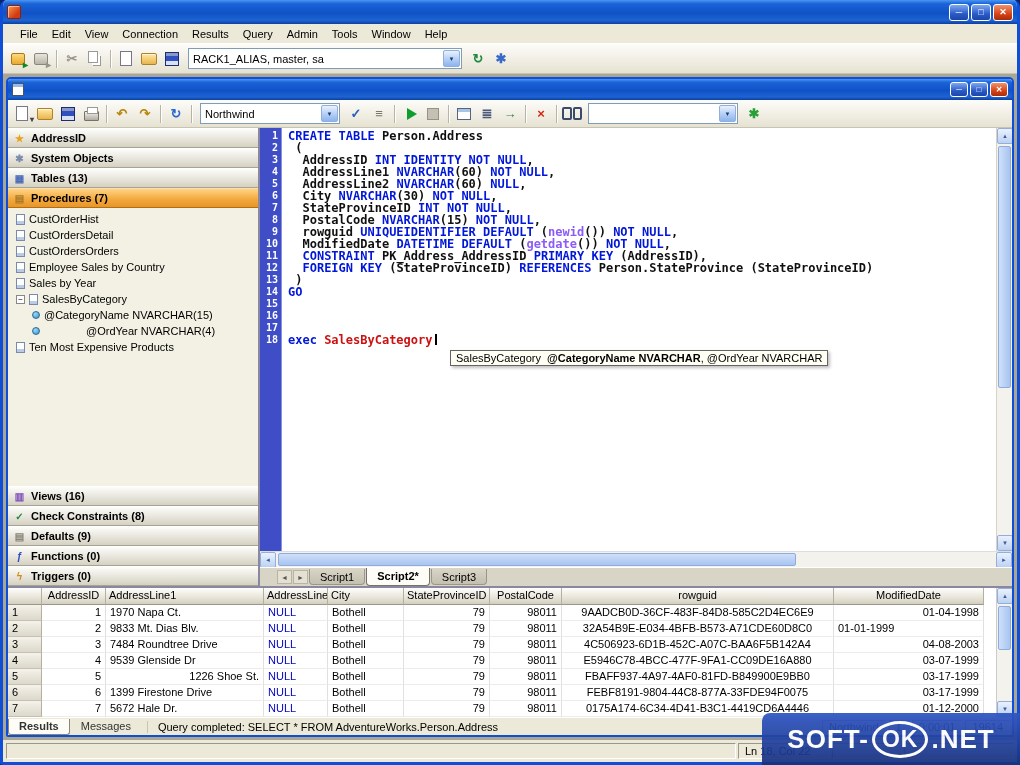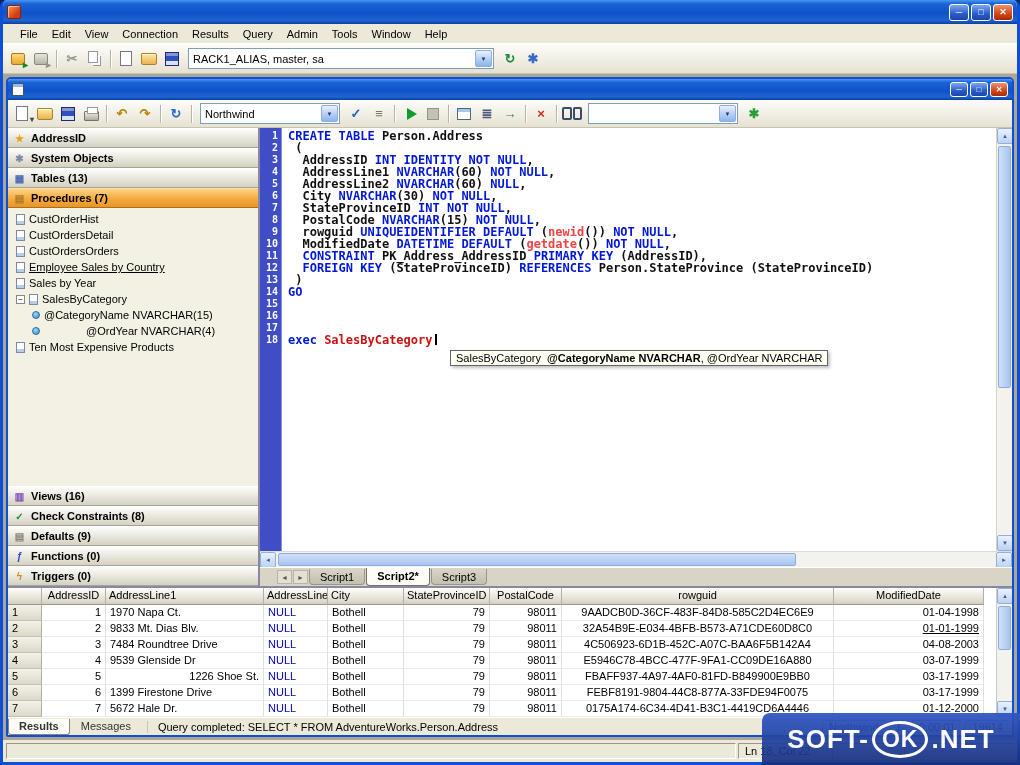--- a/index.html
+++ b/index.html
@@ -25,21 +25,21 @@
 .menu-item{padding:3px 7px;}
 .toolbar{display:flex;align-items:center;gap:1px;background:linear-gradient(#FDFCF9,#E6E2D2);flex:0 0 auto;}
 .main-toolbar{height:30px;border-bottom:1px solid #c8c4b4;padding:0 4px;}
 .child-toolbar{height:28px;border-bottom:1px solid #c8c4b4;padding:0 3px;}
 .tbgroup{display:flex;align-items:center;gap:1px;}
 .tbi{width:22px;height:22px;display:inline-flex;align-items:center;justify-content:center;font-size:13px;font-weight:bold;position:relative;border:1px solid transparent;border-radius:2px;}
 .tb-sep{width:1px;height:18px;background:#b8b4a4;margin:0 3px;box-shadow:1px 0 0 #fff;}
 .combo{height:21px;background:#fff;border:1px solid #7F9DB9;display:flex;align-items:center;margin:0 4px;}
 .combo-text{flex:1;padding:0 4px;white-space:nowrap;overflow:hidden;}
 .combo-arrow{width:17px;height:17px;margin:1px;border:1px solid #93AEDB;border-radius:2px;background:linear-gradient(#EAF1FD,#AECBF5 60%,#8CB4EE);display:flex;align-items:center;justify-content:center;font-size:6px;color:#1c3a6a;flex:0 0 auto;}
-.conn-combo{width:306px;gap:48px;}
+.conn-combo{width:274px;gap:48px;}
 .db-combo{width:140px;}
 .find-combo{width:150px;}
 
 
 .s-doc::before{content:"";width:10px;height:13px;background:#fff;border:1px solid #778;}
 .s-doc.caret::after{content:"▾";position:absolute;right:-2px;bottom:0;font-size:8px;color:#444;}
 .s-folder::before{content:"";width:14px;height:10px;background:linear-gradient(#FFE9A2,#E9B44E);border:1px solid #A8832A;border-radius:1px 2px 2px 2px;box-shadow:inset 0 1px 0 rgba(255,255,255,.6);}
 .s-save::before{content:"";width:12px;height:12px;background:#3050C0;border:1px solid #1c2c70;box-shadow:inset 0 -4px 0 0 #D8E0F4,inset 0 3px 0 0 #8898c8;}
 .s-print::before{content:"";width:13px;height:8px;background:linear-gradient(#F0EFE8,#B0ACA0);border:1px solid #76726A;border-radius:1px;margin-top:5px;}
 .s-print::after{content:"";position:absolute;top:3px;left:6px;width:9px;height:5px;background:#fff;border:1px solid #999;}
@@ -73,21 +73,21 @@
 
 
 .editor-col{flex:1;min-width:0;display:flex;flex-direction:column;background:#fff;}
 .editor-wrap{flex:1;min-height:0;display:flex;position:relative;}
 .gutter{width:22px;flex:0 0 auto;background:#3F4EC6;color:#fff;text-align:right;padding:2px 3px 0 0;font:bold 10px/12px "DejaVu Sans Mono",monospace;border-right:1px solid #8890e0;}
 .gn{height:12px;}
 .code{flex:1;padding:2px 16px 0 6px;font:bold 12px/12px "DejaVu Sans Mono",monospace;white-space:pre;overflow:hidden;position:relative;}
 .cl{height:12px;}
 .sg-kw{color:#0016d8;}
 .sg-pl{color:#101010;}
-.sg-fn{color:#ef4444;}
+.sg-fn{color:#8b5cf6;}
 .sg-rd{color:#cc1111;}
 .code .cl:nth-child(18)::after{content:"";display:inline-block;width:2px;height:11px;background:#000;vertical-align:-1px;margin-left:2px;}
 .tooltip{position:absolute;left:190px;top:222px;background:#FFFFF4;border:1px solid #646464;padding:1px 5px;font-size:11px;box-shadow:2px 2px 3px rgba(0,0,0,.25);white-space:pre;z-index:5;}
 .editor-vscroll{position:absolute;right:0;top:0;bottom:0;width:16px;background:#F3F2EC;border-left:1px solid #d6d2c4;display:flex;flex-direction:column;}
 .sbtn{width:16px;height:16px;flex:0 0 auto;background:linear-gradient(#EAF1FD,#BCD2F2);border:1px solid #93AEDB;border-radius:2px;display:flex;align-items:center;justify-content:center;font-size:6px;color:#3A5A9A;}
 .vtrack{flex:1;position:relative;}
 .vthumb{position:absolute;left:1px;right:1px;top:2px;height:62%;background:linear-gradient(90deg,#CFE0FA,#A8C4F0);border:1px solid #8FABDC;border-radius:2px;}
 .hscroll{height:16px;flex:0 0 auto;display:flex;background:#F3F2EC;border-top:1px solid #ddd;}
 .htrack{flex:1;position:relative;}
 .hthumb{position:absolute;top:1px;bottom:1px;left:2px;width:72%;background:linear-gradient(#CFE0FA,#A8C4F0);border:1px solid #8FABDC;border-radius:2px;}
@@ -257,21 +257,21 @@
                   <span class="ti-label">CustOrderHist</span>
                 </div>
                 <div class="tree-item" style="padding-left: 8px;">
                   <span class="ti t-proc"></span>
                   <span class="ti-label">CustOrdersDetail</span>
                 </div>
                 <div class="tree-item" style="padding-left: 8px;">
                   <span class="ti t-proc"></span>
                   <span class="ti-label">CustOrdersOrders</span>
                 </div>
-                <div class="tree-item" style="padding-left: 8px; text-decoration: underline;">
+                <div class="tree-item" style="padding-left: 8px;">
                   <span class="ti t-proc"></span>
                   <span class="ti-label">Employee Sales by Country</span>
                 </div>
                 <div class="tree-item" style="padding-left: 8px;">
                   <span class="ti t-proc"></span>
                   <span class="ti-label">Sales by Year</span>
                 </div>
                 <div class="tree-item" style="padding-left: 8px;">
                   <span class="expander">−</span>
                   <span class="ti t-proc"></span>
@@ -392,21 +392,21 @@
                 </div>
                 <div class="grow">
                   <span class="gc g-rownum" style="width: 34px;">2</span>
                   <span class="gc" style="width: 64px; text-align: right;">2</span>
                   <span class="gc" style="width: 158px; text-align: left;">9833 Mt. Dias Blv.</span>
                   <span class="gc null" style="width: 64px; text-align: left;">NULL</span>
                   <span class="gc" style="width: 76px; text-align: left;">Bothell</span>
                   <span class="gc" style="width: 86px; text-align: right;">79</span>
                   <span class="gc" style="width: 72px; text-align: right;">98011</span>
                   <span class="gc" style="width: 272px; text-align: center;">32A54B9E-E034-4BFB-B573-A71CDE60D8C0</span>
-                  <span class="gc" style="width: 150px; text-align: right; text-decoration: underline;">01-01-1999</span>
+                  <span class="gc" style="width: 150px; ">01-01-1999</span>
                 </div>
                 <div class="grow">
                   <span class="gc g-rownum" style="width: 34px;">3</span>
                   <span class="gc" style="width: 64px; text-align: right;">3</span>
                   <span class="gc" style="width: 158px; text-align: left;">7484 Roundtree Drive</span>
                   <span class="gc null" style="width: 64px; text-align: left;">NULL</span>
                   <span class="gc" style="width: 76px; text-align: left;">Bothell</span>
                   <span class="gc" style="width: 86px; text-align: right;">79</span>
                   <span class="gc" style="width: 72px; text-align: right;">98011</span>
                   <span class="gc" style="width: 272px; text-align: center;">4C506923-6D1B-452C-A07C-BAA6F5B142A4</span>

